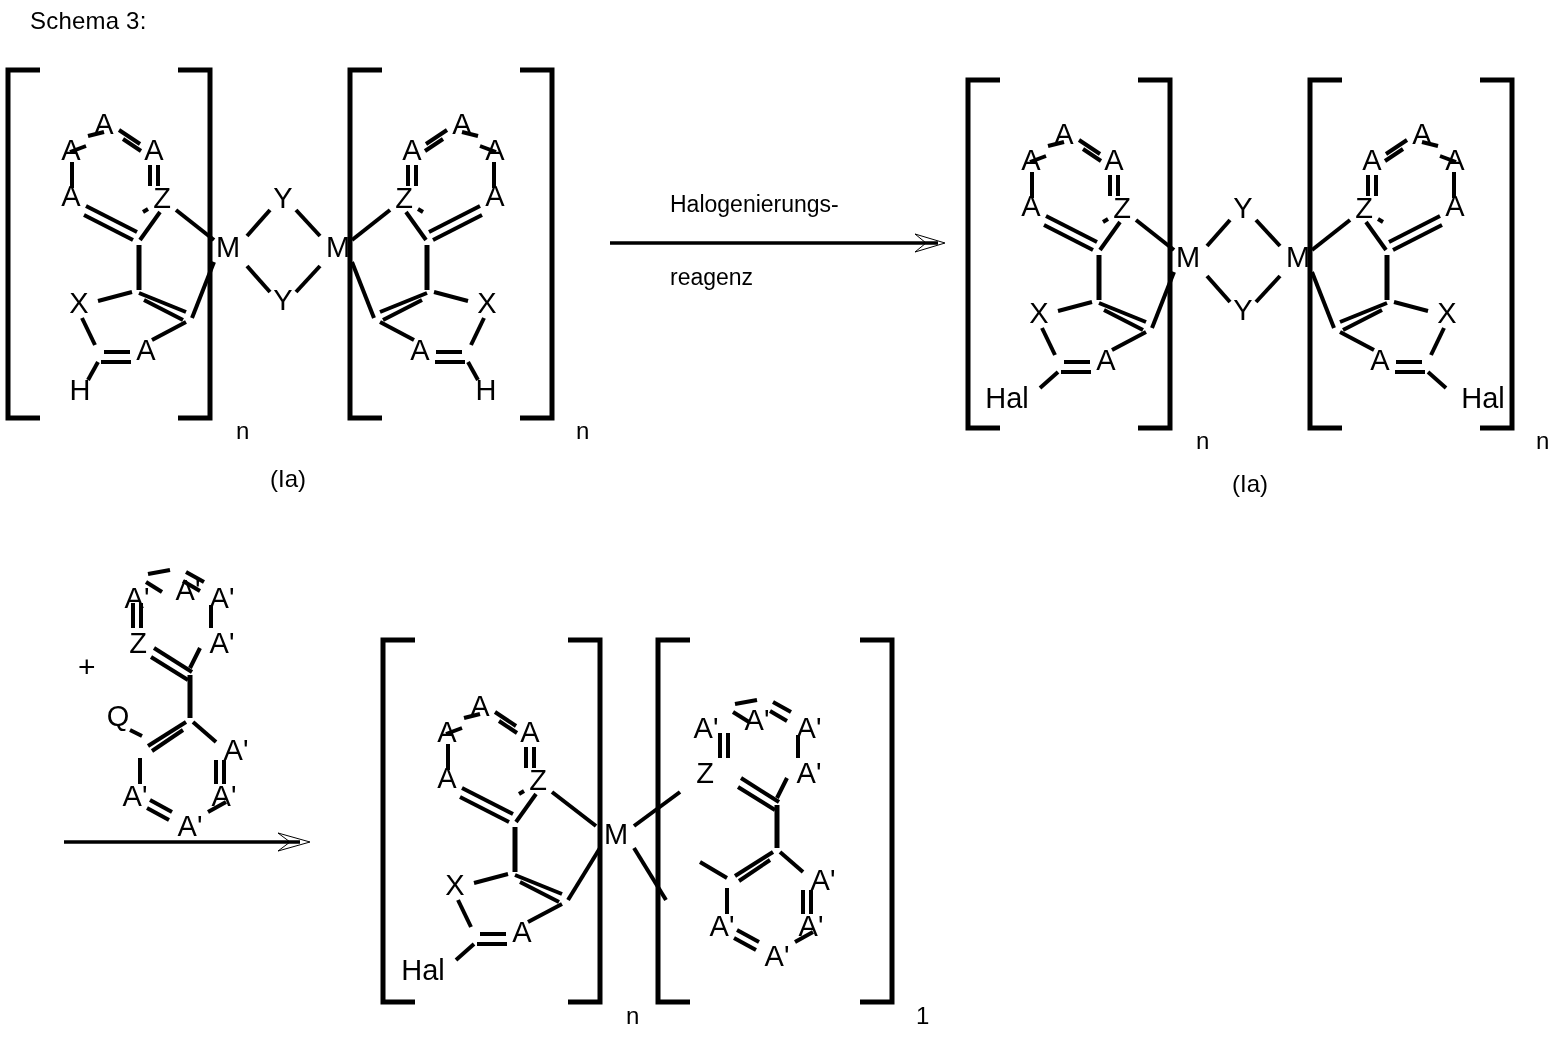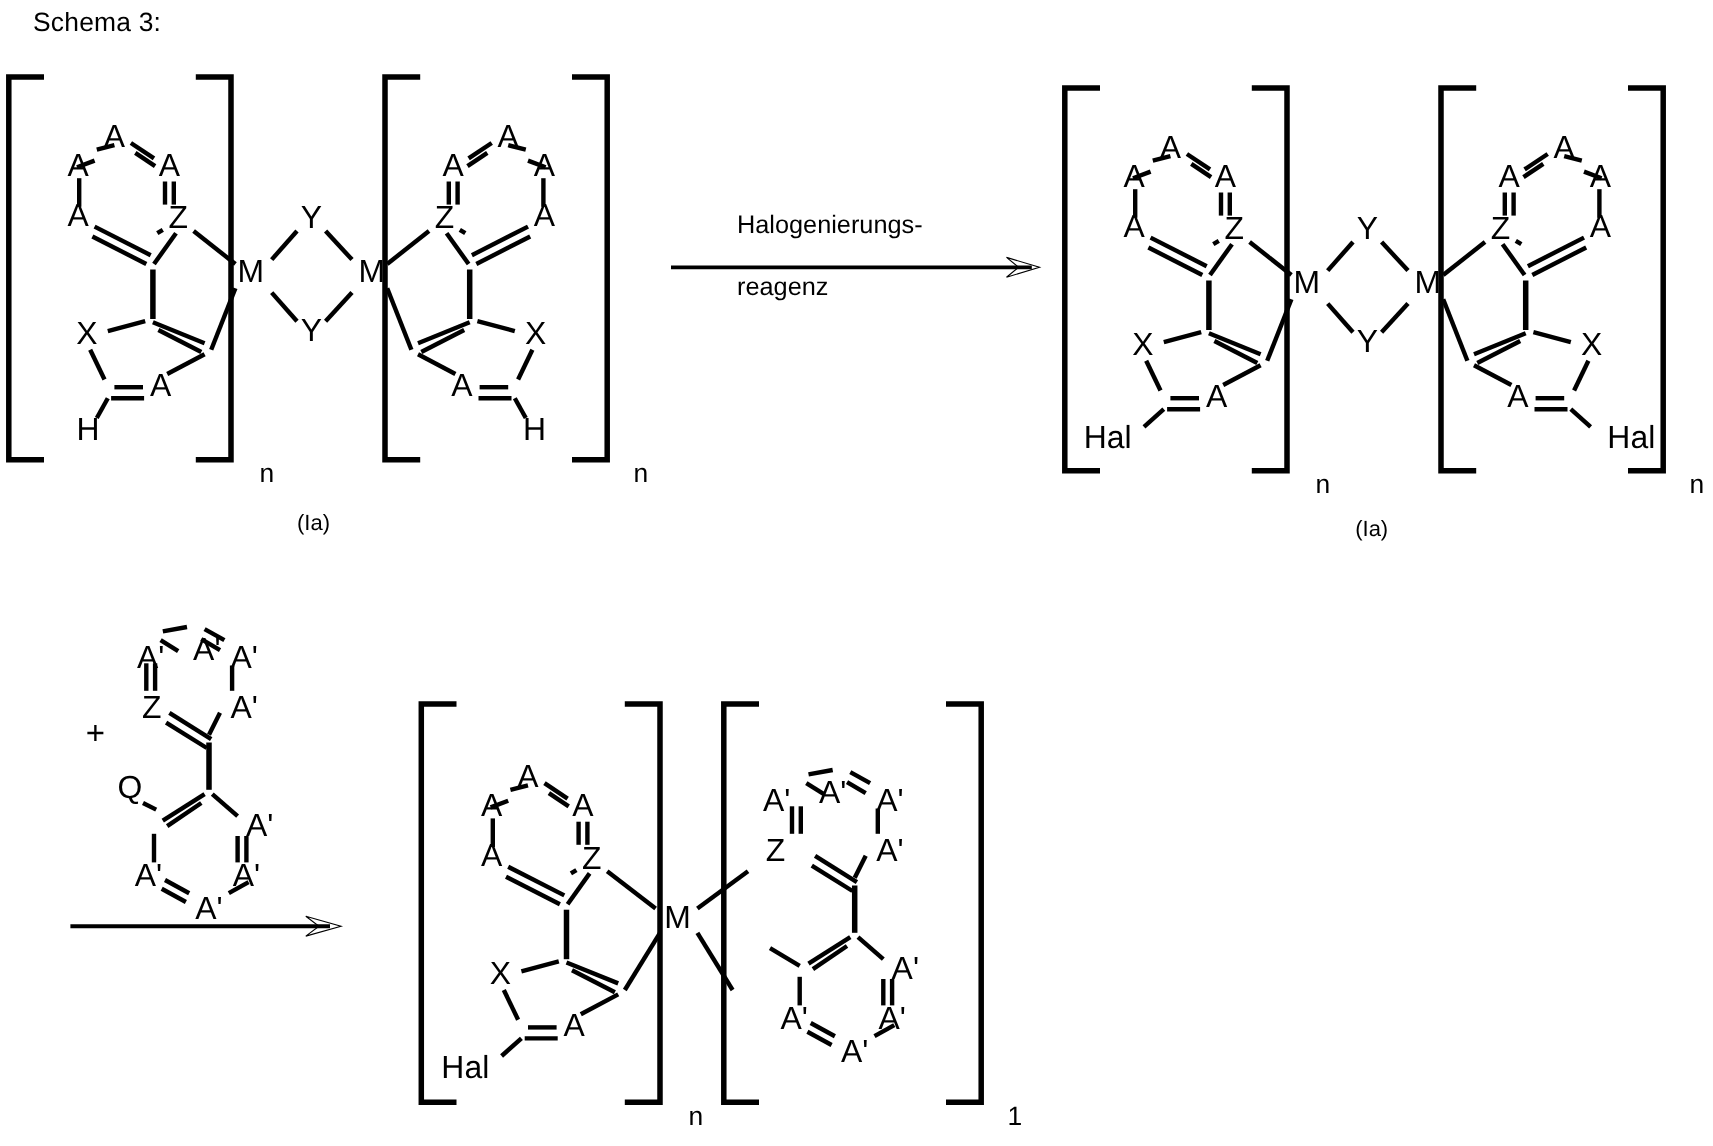--- a/index.html
+++ b/index.html
@@ -1,20 +1,20 @@
 <!DOCTYPE html>
 <html><head>
 <meta charset="utf-8">
 <style>
   html,body{margin:0;padding:0;background:#fff;}
   body{width:1557px;height:1042px;position:relative;
        font-family:"Liberation Sans",sans-serif;color:#000;overflow:hidden;}
   .page{position:relative;width:1257px;height:1042px;background:#fff;}
   .scheme-title{position:absolute;left:30px;top:7px;font-size:24px;letter-spacing:.2px;}
-  .formula-label{position:absolute;font-size:20px;}
+  .formula-label{position:absolute;font-size:24px;}
   .sub{position:absolute;font-size:24px;}
   .reagent-label{position:absolute;font-size:23px;line-height:1.1;margin-left:40px;}
   .plus{position:absolute;font-size:30px;}
   svg{position:absolute;left:0;top:0;overflow:visible;pointer-events:none;}
   svg text{font-family:"Liberation Sans",sans-serif;font-size:29px;fill:#000;
            text-anchor:middle;dominant-baseline:middle;}
   svg line,svg path,svg polyline{stroke:#000;fill:none;}
 </style>
 </head>
 <body>
@@ -110,21 +110,21 @@
     <text x="487" y="305">X</text>
     <text x="420" y="352">A</text>
     <text x="486" y="392">H</text>
   </svg>
 
   <div class="sub" style="left:236px;top:417px;">n</div>
   <div class="sub" style="left:576px;top:417px;">n</div>
   <div class="formula-label" style="left:270px;top:465px;">(Ia)</div>
 
   <div class="reagent-label" style="left:630px;top:192px;">Halogenierungs-</div>
-  <div class="reagent-label" style="left:630px;top:248px;">reagenz</div>
+  <div class="reagent-label" style="left:630px;top:265px;">reagenz</div>
   <svg width="1557" height="1042">
     <g>
       <line x1="610" y1="243" x2="938" y2="243" stroke-width="3.5"></line>
       <path d="M915,234 L945,243 L915,252 L926,243 Z" fill="#000" stroke="#000" stroke-width="1"></path>
     </g>
   </svg>
 
   <svg width="1557" height="1042">
     <g stroke-width="4">
       <polyline points="1000,80 968,80 968,428 1000,428" stroke-width="5"></polyline>

